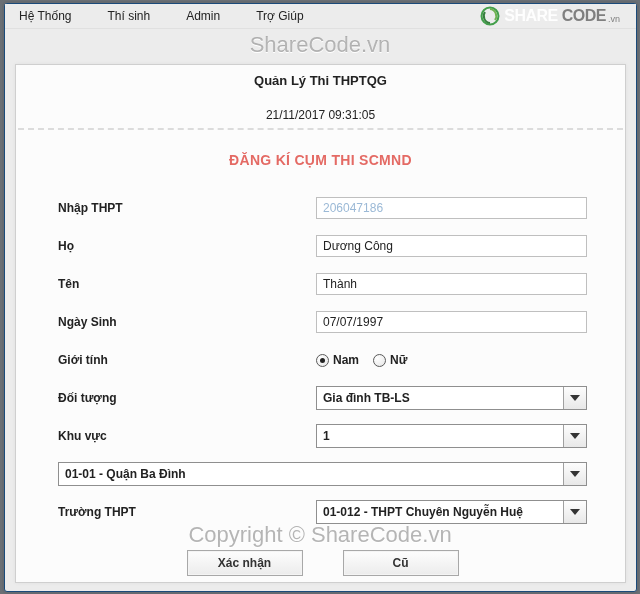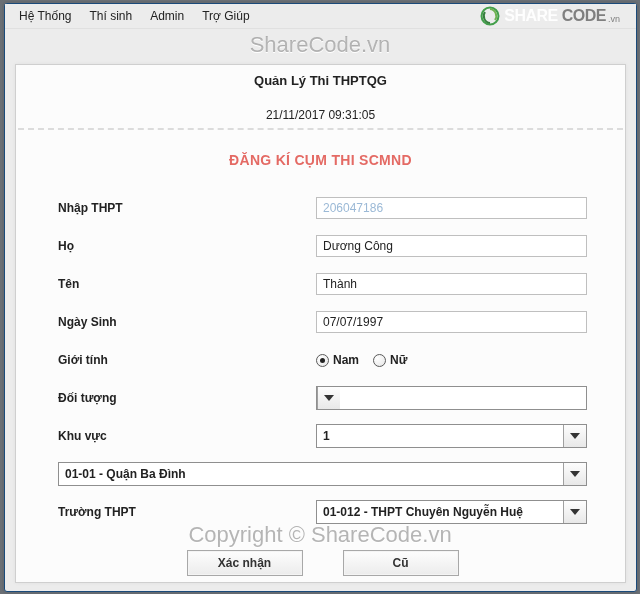--- a/index.html
+++ b/index.html
@@ -68,21 +68,21 @@
   }
   .win-btn svg { display:block; }
   
   .menubar {
     height: 24px;
     background: #ececec;
     border-bottom: 1px solid #e0e0e0;
     display: flex;
     align-items: center;
     padding-left: 6px;
-    gap: 2px;
+    gap: 20px;
   }
   .menu-item {
     padding: 3px 8px;
     color: #222;
     cursor: default;
   }
   
   .content-outer {
     position: absolute;
     left: 10px; right: 10px; top: 60px; bottom: 8px;
@@ -307,20 +307,21 @@
               <span class="radio-label">Nữ</span>
             </div>
           </div>
         </div>
       </div>
 
       <div class="form-row">
         <div class="form-label">Đối tượng</div>
         <div class="form-control">
           <div class="select-wrap">
+            <div class="select-value">Gia đình TB-LS</div>
             <div class="select-arrow">
               <svg width="10" height="6">
                   <polygon points="0,0 10,0 5,6" fill="#333"></polygon>
                 </svg>
             </div>
           </div>
         </div>
       </div>
 
       <div class="form-row">

